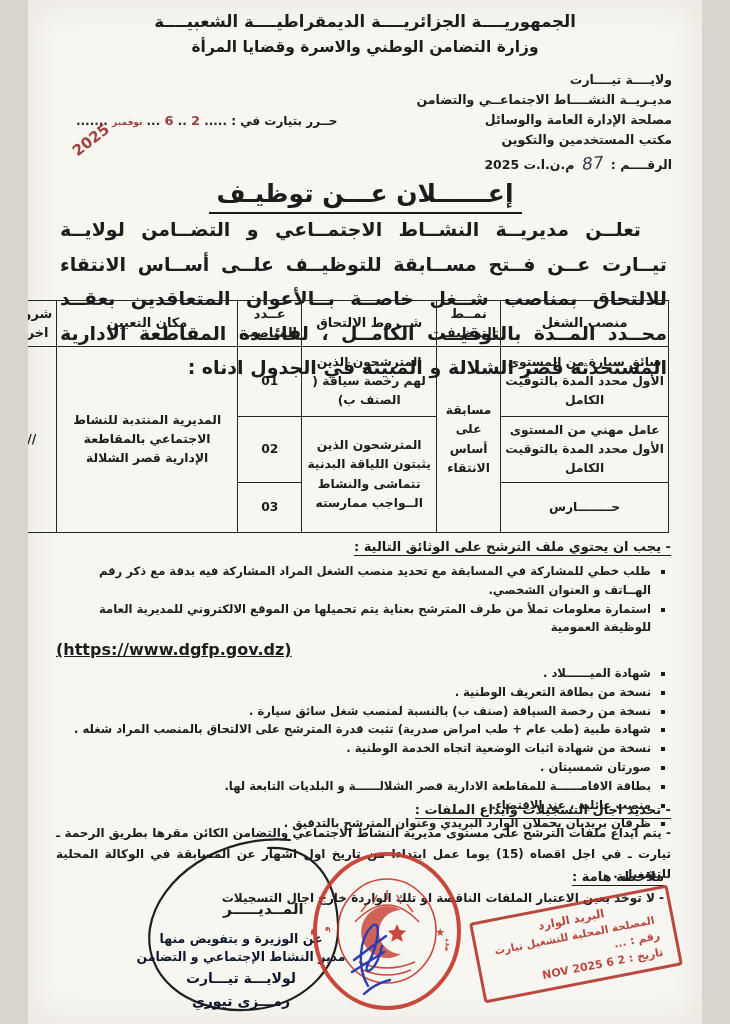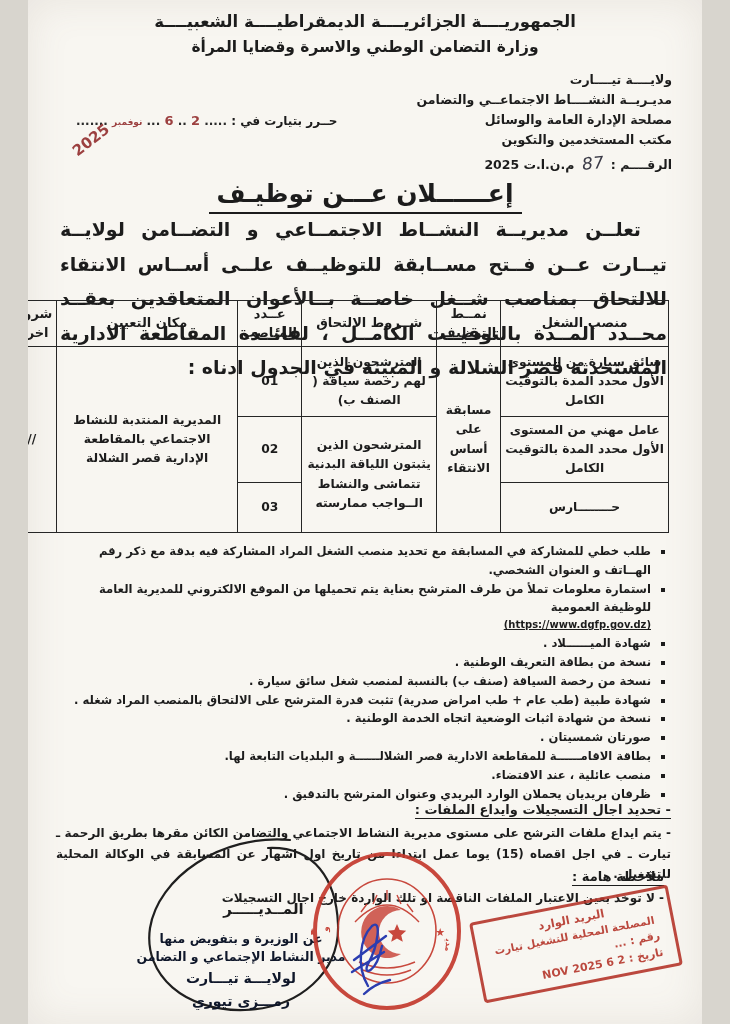--- a/index.html
+++ b/index.html
@@ -23,21 +23,21 @@
   .intro{position:absolute;top:212px;right:35px;left:32px;font-size:19px;font-weight:700;
          text-align:justify;line-height:1.82;text-indent:26px;}
   .vtable{position:absolute;top:300px;right:33px;width:663px;border-collapse:collapse;table-layout:fixed;font-weight:700;}
   .vtable th,.vtable td{border:1.7px solid #262626;text-align:center;vertical-align:middle;padding:2px 4px;}
   .vtable th{font-size:13px;line-height:1.4;}
   .vtable td{font-size:12.3px;line-height:1.55;}
   .docs{position:absolute;top:536px;right:31px;left:28px;font-weight:700;}
   .sec-h{font-size:13px;display:inline-block;border-bottom:1.7px solid #1c1c1c;padding-bottom:1px;}
   .docs ul{list-style:square;margin:6px 0 0;padding:0 20px 0 0;font-size:11.6px;line-height:1.62;}
   .docs li{margin:0;}
-  .url{direction:ltr;text-align:right;text-decoration:underline;font-size:10px;margin:0 0 1px;font-weight:700;}
+  .url{direction:ltr;text-align:left;text-decoration:underline;font-size:16px;margin:0 0 1px;font-weight:700;}
   .deadline{position:absolute;top:799px;right:31px;left:28px;font-weight:700;}
   .deadline .body{font-size:12px;line-height:1.72;text-align:justify;margin-top:4px;}
   .note{position:absolute;top:866px;right:38px;left:28px;font-weight:700;}
   .note .body{font-size:12px;margin-top:5px;text-align:right;}
   .ellipse-svg{position:absolute;left:112px;top:832px;width:208px;height:188px;pointer-events:none;}
   .director{position:absolute;left:148px;top:900px;width:175px;text-align:center;font-size:15px;font-weight:700;letter-spacing:2px;}
   .redblock{position:absolute;left:108px;top:930px;width:210px;text-align:center;color:#0f172a;font-weight:700;line-height:1.45;}
   .redblock .r1,.redblock .r2{font-size:12.5px;}
   .redblock .r3,.redblock .r4{font-size:14px;margin-top:2px;}
   .roundstamp{position:absolute;left:283px;top:850px;width:152px;height:162px;opacity:.92;}
@@ -123,20 +123,21 @@
         <td>02</td>
       </tr>
       <tr style="height:50px">
         <td>حــــــــارس</td>
         <td>03</td>
       </tr>
     </tbody>
   </table>
 
   <div class="docs">
+    <span class="sec-h">- يجب ان يحتوي ملف الترشح على الوثائق التالية :</span>
     <ul>
       <li>طلب خطي للمشاركة في المسابقة مع تحديد منصب الشغل المراد المشاركة فيه بدقة مع ذكر رقم الهــاتف و العنوان الشخصي.</li>
       <li>
         <span>استمارة معلومات تملأ من طرف المترشح بعناية يتم تحميلها من الموقع الالكتروني للمديرية العامة للوظيفة العمومية</span>
         <div class="url">(https://www.dgfp.gov.dz)</div>
       </li>
       <li>شهادة الميــــــلاد .</li>
       <li>نسخة من بطاقة التعريف الوطنية .</li>
       <li>نسخة من رخصة السياقة (صنف ب) بالنسبة لمنصب شغل سائق سيارة .</li>
       <li>شهادة طبية (طب عام + طب امراض صدرية) تثبت قدرة المترشح على الالتحاق بالمنصب المراد شغله .</li>

